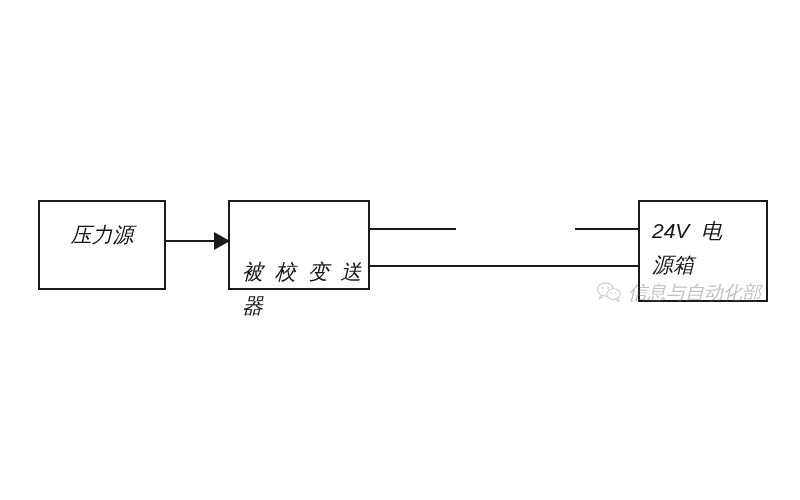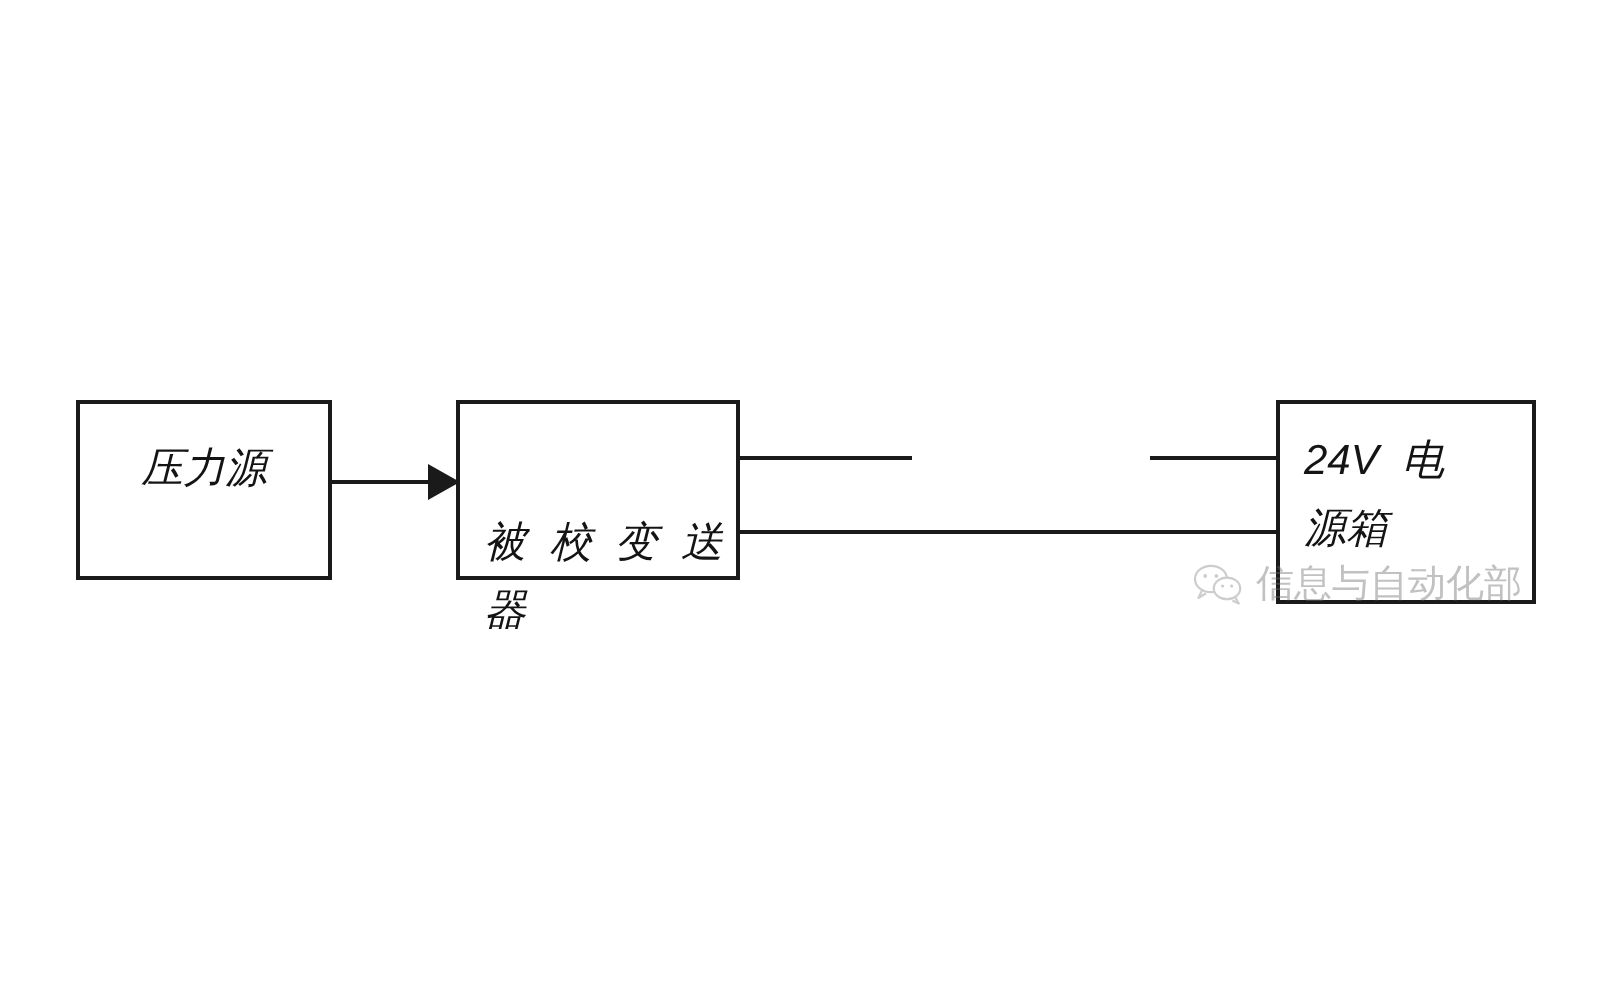--- a/index.html
+++ b/index.html
@@ -83,20 +83,21 @@
   #watermark {
     position: absolute;
     left: 596px;
     top: 281px;
     display: flex;
     align-items: center;
     gap: 6px;
     z-index: 5;
     opacity: 0.42;
     pointer-events: none;
+    font-style: italic;
   }
   #watermark-logo {
     width: 26px;
     height: 22px;
     flex: 0 0 auto;
   }
   #watermark-text {
     font-size: 19px;
     line-height: 22px;
     color: #6d6d6d;

